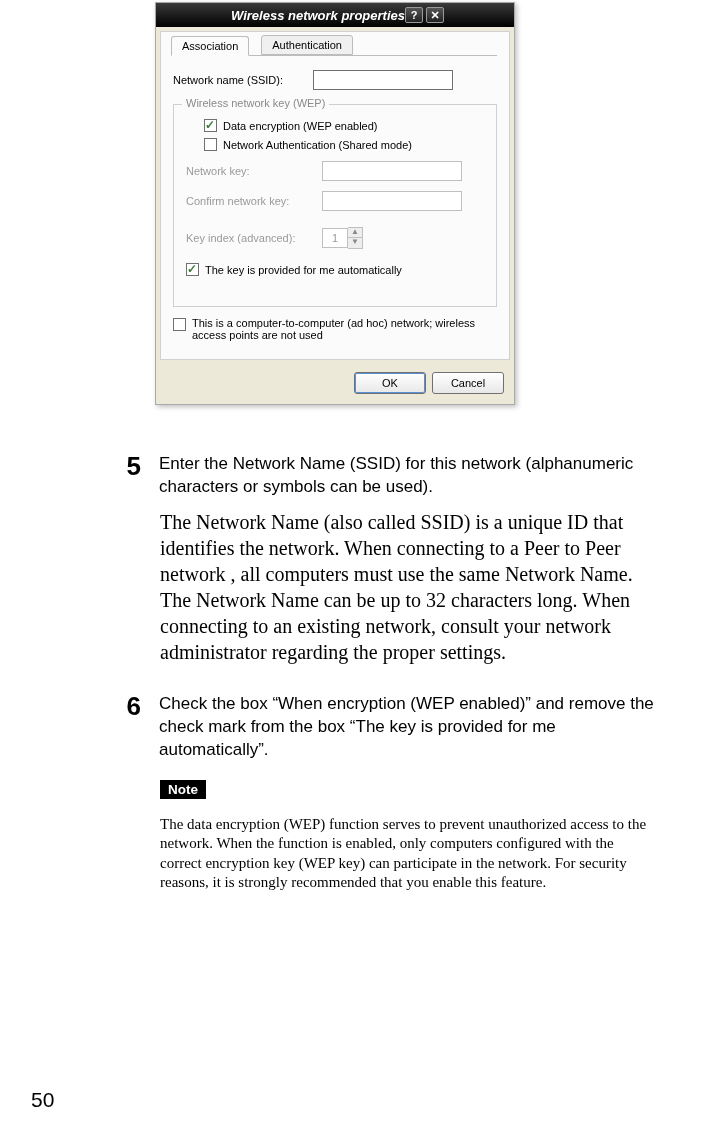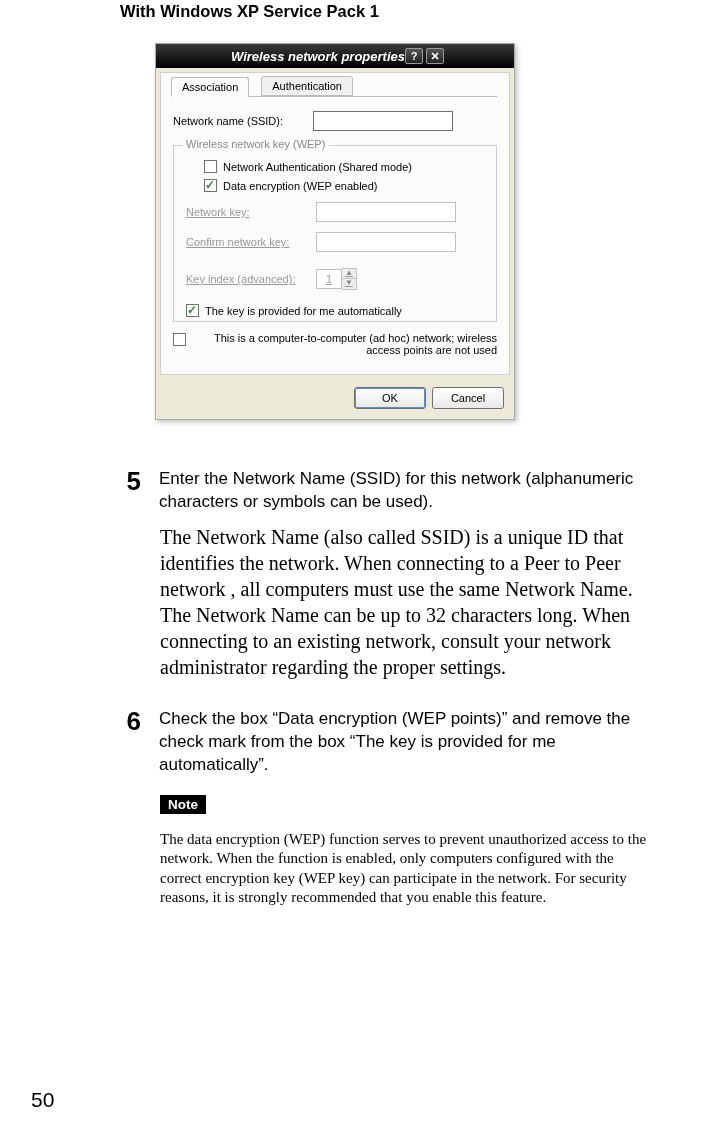--- a/index.html
+++ b/index.html
@@ -105,21 +105,21 @@
     width: 140px;
     height: 20px;
     border: 1px solid #707070;
     background: #fff;
     padding: 2px 4px;
     font-size: 11px;
   }
   .fieldset {
     border: 1px solid #cfcfcf;
     margin-top: 14px;
-    padding: 8px 12px 0 12px;
+    padding: 8px 12px 26px 12px;
     position: relative;
   }
   .fieldset .legend {
     position: absolute;
     top: -8px;
     left: 8px;
     background: #fbfbfb;
     padding: 0 4px;
     color: #8a8a8a;
     font-size: 11px;
@@ -147,24 +147,23 @@
     left: 0;
     top: -2px;
     font-size: 12px;
     color: #3a7a3a;
     font-weight: bold;
   }
   .fs-row {
     display: flex;
     align-items: center;
     margin-top: 10px;
-    gap: 10px;
+    gap: 16px;
     color: #9a9a9a;
     font-size: 11px;
-    text-decoration: underline;
   }
   .fs-row label { width: 120px; }
   .fs-row .text-input { color: #aaa; border-color:#c0c0c0; }
   .spinner {
     display:flex;
     align-items:center;
   }
   .spin-input {
     width: 26px; height:20px;
     border:1px solid #c0c0c0;
@@ -187,21 +186,21 @@
     color:#888;
     border-bottom:1px solid #c0c0c0;
   }
   .spin-btn:last-child{border-bottom:none;}
   .chk-row.wide {
     margin-left: 0;
     margin-top: 10px;
     align-items: flex-start;
   }
   .chk-row.wide .chk{margin-top:1px;}
-  .chk-text { flex: 1; text-align: right; }
+  .chk-text { flex: 1; }
   .dialog-footer {
     display:flex;
     justify-content:flex-end;
     gap:6px;
     padding:8px 10px 10px 0;
   }
   .dlg-btn {
     width: 72px; height: 22px;
     border: 1px solid #707070;
     border-radius: 3px;
@@ -265,21 +264,20 @@
     bottom: 28px;
     font-size: 21px;
     font-family: Arial, sans-serif;
   }
 </style>
 </head>
 <body>
 
 <div class="page">
 
-  <div class="heading">With Windows XP Service Pack 1</div>
 
   <div class="dialog-wrap">
     <div class="titlebar">
       <span>Wireless network properties</span>
       <span class="title-btns">
         <span class="title-btn">?</span>
         <span class="title-btn">✕</span>
       </span>
     </div>
     <div class="dialog-body">
@@ -290,26 +288,26 @@
 
       <div class="form-row">
         <label>Network name (SSID):</label>
         <input class="text-input" value="" style="">
       </div>
 
       <div class="fieldset">
         <div class="legend">Wireless network key (WEP)</div>
 
         <div class="chk-row">
+          <span class="chk checked"></span>
+          <span>Data encryption (WEP enabled)</span>
+        </div>
+        <div class="chk-row">
           <span class="chk"></span>
           <span>Network Authentication (Shared mode)</span>
-        </div>
-        <div class="chk-row">
-          <span class="chk checked"></span>
-          <span>Data encryption (WEP enabled)</span>
         </div>
 
         <div class="fs-row">
           <label>Network key:</label>
           <input class="text-input" value="" style="">
         </div>
         <div class="fs-row">
           <label>Confirm network key:</label>
           <input class="text-input" value="" style="">
         </div>
@@ -346,20 +344,20 @@
     <div class="step-head">
       <div class="step-num">5</div>
       <div class="step-title">Enter the Network Name (SSID) for this network (alphanumeric characters or symbols can be used).</div>
     </div>
     <div class="step-body">The Network Name (also called SSID) is a unique ID that identifies the network. When connecting to a Peer to Peer network , all computers must use the same Network Name. The Network Name can be up to 32 characters long. When connecting to an existing network, consult your network administrator regarding the proper settings.</div>
   </div>
 
   <div class="step" style="margin-top:28px;">
     <div class="step-head">
       <div class="step-num">6</div>
-      <div class="step-title">Check the box “Data encryption (WEP points)” and remove the check mark from the box “The key is provided for me automatically”.</div>
+      <div class="step-title">Check the box “When encryption (WEP enabled)” and remove the check mark from the box “The key is provided for me automatically”.</div>
     </div>
     <div class="note-badge">Note</div>
     <div class="note-body">The data encryption (WEP) function serves to prevent unauthorized access to the network. When the function is enabled, only computers configured with the correct encryption key (WEP key) can participate in the network. For security reasons, it is strongly recommended that you enable this feature.</div>
   </div>
 
   <div class="page-num">50</div>
 </div>
 
 </body></html>

